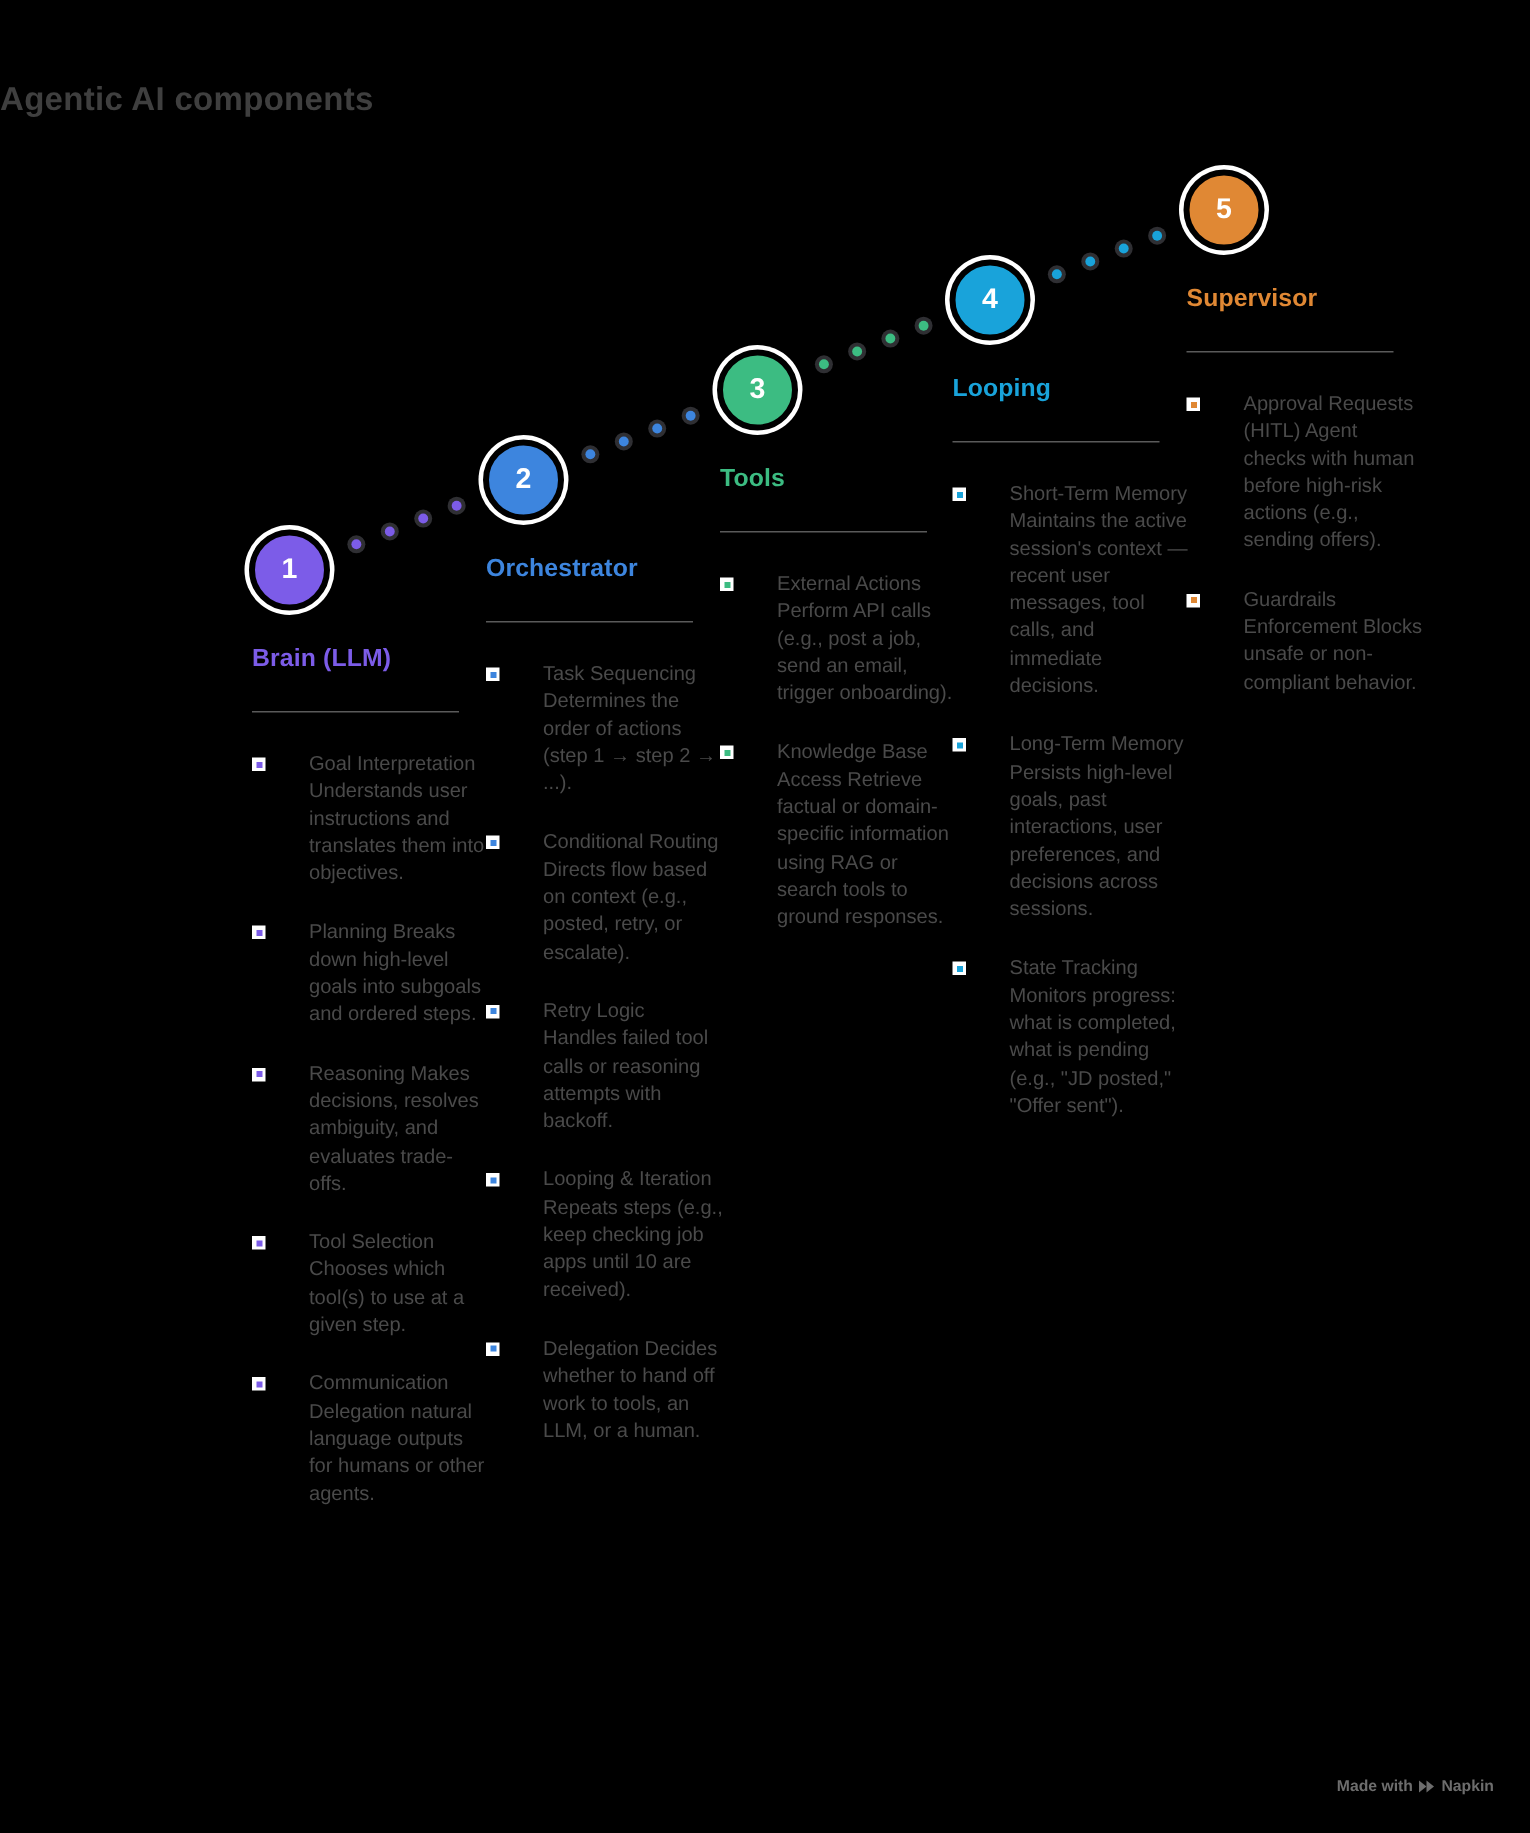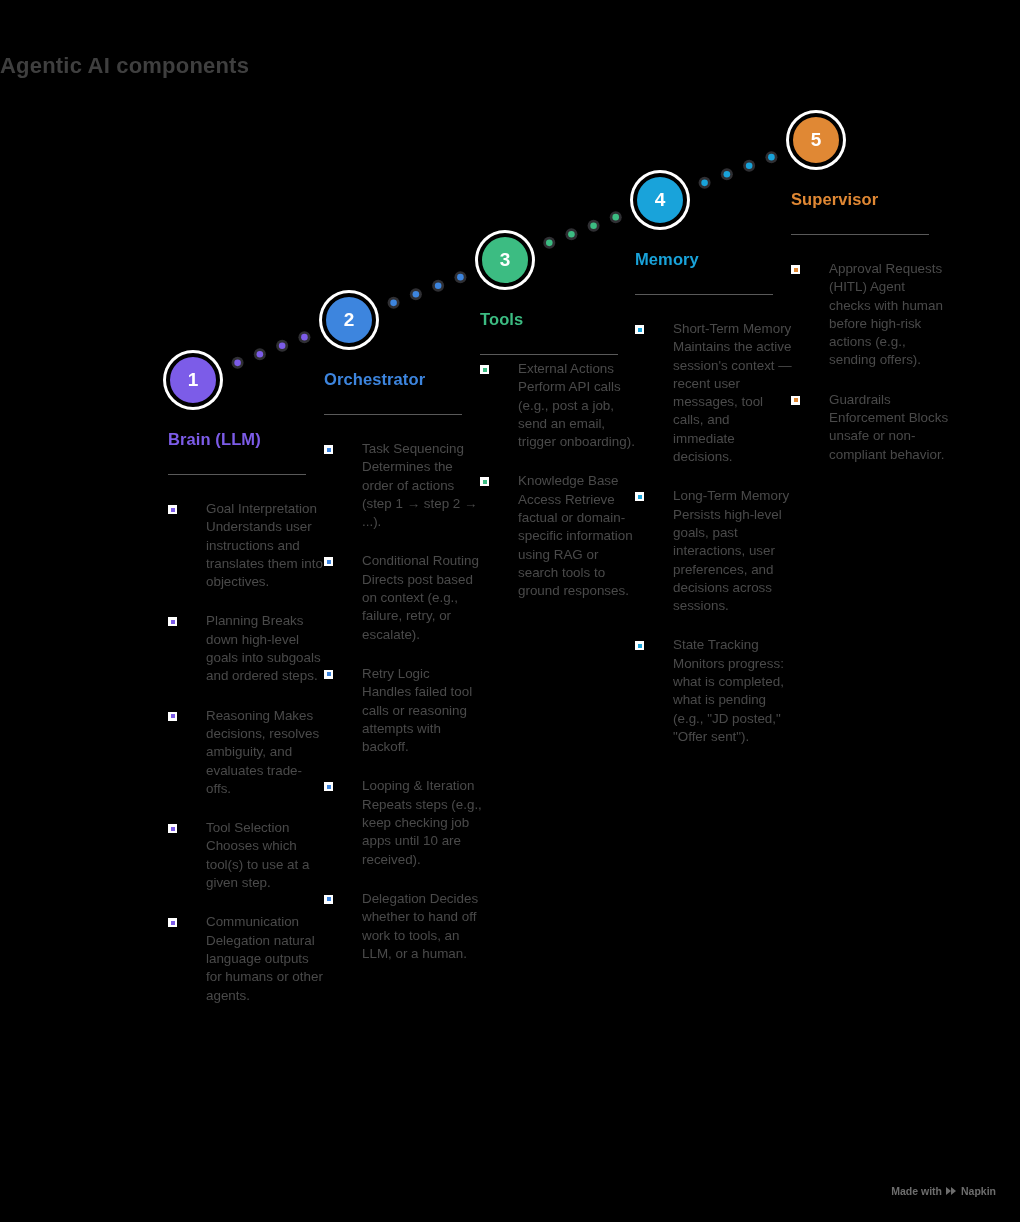--- a/index.html
+++ b/index.html
@@ -241,21 +241,21 @@
           <div class="bullet-item">
             <span class="bullet-marker">
               <i style="background: rgb(61, 133, 222);"></i>
             </span>
             <span class="bullet-text">Task Sequencing Determines the order of actions (step 1 → step 2 → ...).</span>
           </div>
           <div class="bullet-item">
             <span class="bullet-marker">
               <i style="background: rgb(61, 133, 222);"></i>
             </span>
-            <span class="bullet-text">Conditional Routing Directs post based on context (e.g., failure, retry, or escalate).</span>
+            <span class="bullet-text">Conditional Routing Directs flow based on context (e.g., posted, retry, or escalate).</span>
           </div>
           <div class="bullet-item">
             <span class="bullet-marker">
               <i style="background: rgb(61, 133, 222);"></i>
             </span>
             <span class="bullet-text">Retry Logic Handles failed tool calls or reasoning attempts with backoff.</span>
           </div>
           <div class="bullet-item">
             <span class="bullet-marker">
               <i style="background: rgb(61, 133, 222);"></i>
@@ -269,40 +269,40 @@
             <span class="bullet-text">Delegation Decides whether to hand off work to tools, an LLM, or a human.</span>
           </div>
         </div>
       </div>
       <div class="column" style="left: 478px; top: 0px;">
         <div class="circle" style="left: 0px; top: 233px; background: rgb(60, 188, 130);">
           <span>3</span>
         </div>
         <div class="col-title" style="left: 2px; top: 310px; color: rgb(60, 188, 130);">Tools</div>
         <div class="divider" style="left: 2px; top: 354px;"></div>
-        <div class="bullets" style="left: 2px; top: 360px;">
+        <div class="bullets" style="left: 2px; top: 380px;">
           <div class="bullet-item">
             <span class="bullet-marker">
               <i style="background: rgb(60, 188, 130);"></i>
             </span>
             <span class="bullet-text">External Actions Perform API calls (e.g., post a job, send an email, trigger onboarding).</span>
           </div>
           <div class="bullet-item">
             <span class="bullet-marker">
               <i style="background: rgb(60, 188, 130);"></i>
             </span>
             <span class="bullet-text">Knowledge Base Access Retrieve factual or domain-specific information using RAG or search tools to ground responses.</span>
           </div>
         </div>
       </div>
       <div class="column" style="left: 633px; top: 0px;">
         <div class="circle" style="left: 0px; top: 173px; background: rgb(25, 163, 218);">
           <span>4</span>
         </div>
-        <div class="col-title" style="left: 2px; top: 250px; color: rgb(25, 163, 218);">Memory</div>
+        <div class="col-title" style="left: 2px; top: 250px; color: rgb(25, 163, 218);">Looping</div>
         <div class="divider" style="left: 2px; top: 294px;"></div>
         <div class="bullets" style="left: 2px; top: 320px;">
           <div class="bullet-item">
             <span class="bullet-marker">
               <i style="background: rgb(25, 163, 218);"></i>
             </span>
             <span class="bullet-text">Short-Term Memory Maintains the active session's context — recent user messages, tool calls, and immediate decisions.</span>
           </div>
           <div class="bullet-item">
             <span class="bullet-marker">

